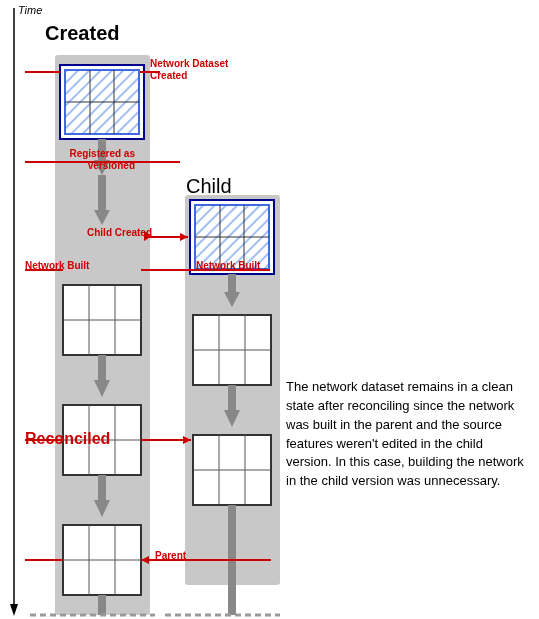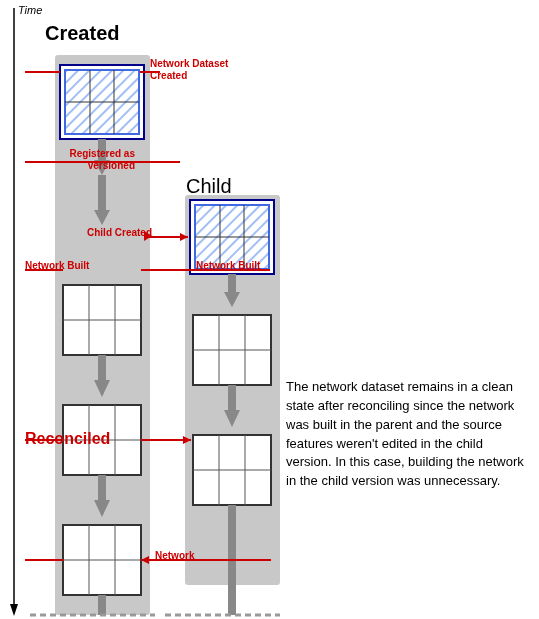--- a/index.html
+++ b/index.html
@@ -143,17 +143,17 @@
   <div style="position:absolute;top:227px;left:51px;font-size:10px;font-weight:bold;color:#cc0000;margin-left:36px;">Child Created</div>
 
   <div style="position:absolute;top:231px;left:144px;width:0;height:0;border-top:5px solid transparent;border-bottom:5px solid transparent;border-left:8px solid #cc0000;"></div>
 
   <div style="position:absolute;top:260px;left:25px;font-size:10px;font-weight:bold;color:#cc0000;">Network Built</div>
 
   <div style="position:absolute;top:260px;left:196px;font-size:10px;font-weight:bold;color:#cc0000;">Network Built</div>
 
   <div style="position:absolute;top:430px;left:25px;font-size:16px;font-weight:bold;color:#cc0000;">Reconciled</div>
 
-  <div style="position:absolute;top:550px;left:155px;font-size:10px;font-weight:bold;color:#cc0000;">Network</div>
+  <div style="position:absolute;top:550px;left:155px;font-size:10px;font-weight:bold;color:#cc0000;">Parent</div>
 
   <div style="position:absolute;top:378px;left:286px;width:240px;font-size:13px;line-height:1.45;color:#000;">The network dataset remains in a clean state after reconciling since the network was built in the parent and the source features weren't edited in the child version. In this case, building the network in the child version was unnecessary.</div>
 
 </div>
 
 </body></html>

